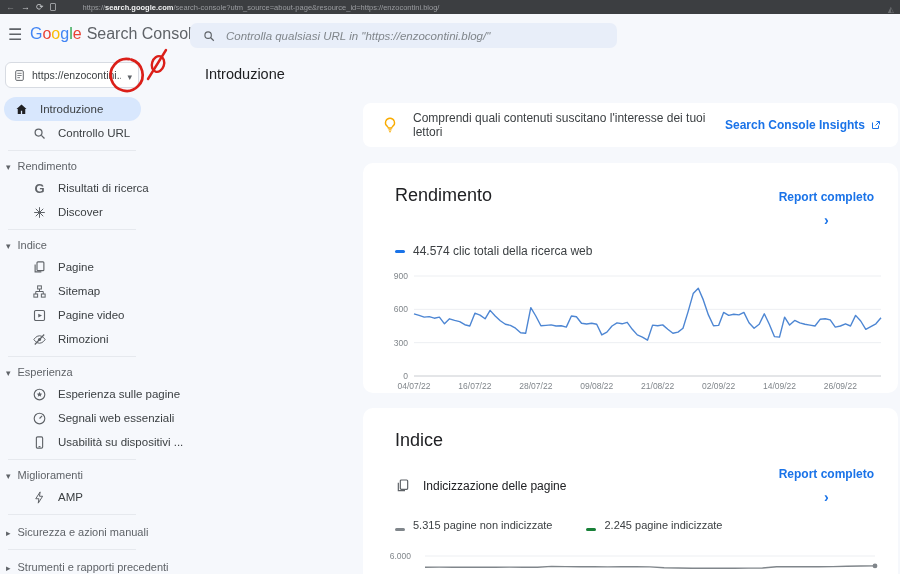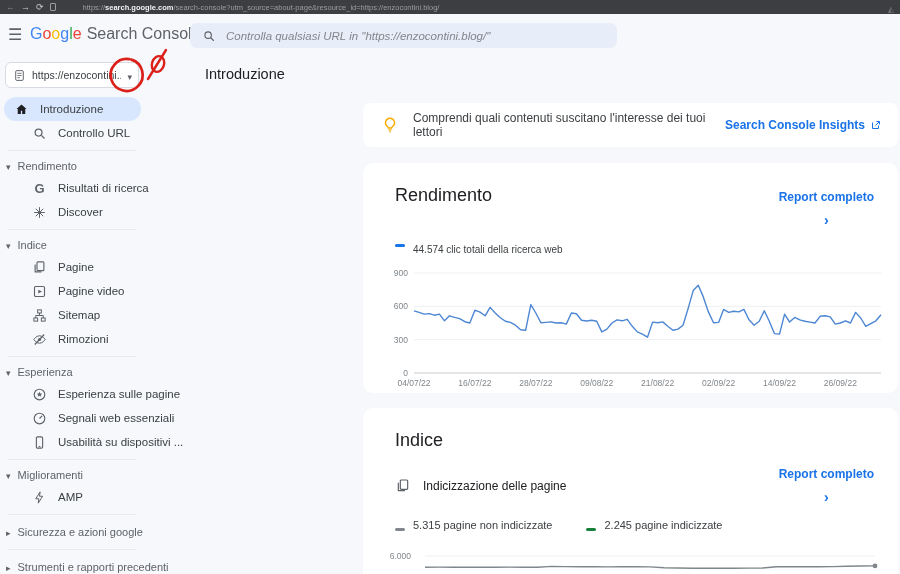--- a/index.html
+++ b/index.html
@@ -61,21 +61,21 @@
   .banner-link { font-size:12px; color:#1a73e8; font-weight:bold; display:flex; align-items:center;
                  gap:5px; cursor:pointer; white-space:nowrap; }
   .card-perf { left:363px; top:163px; width:535px; height:230px; }
   .card-index { left:363px; top:408px; width:535px; height:230px; }
   .card-pad { padding:22px 24px 0 32px; }
   .card-head { display:flex; align-items:baseline; justify-content:space-between; }
   .card-title { font-size:18px; color:#202124; }
   .report-link { font-size:12px; color:#1a73e8; font-weight:bold; cursor:pointer; display:flex;
                  align-items:center; gap:8px; white-space:nowrap;flex-direction:column; }
   .chev::before { content:"›"; font-size:14px; }
-  .legend-row { display:flex; gap:8px; margin-top:16px; font-size:10px; color:#3c4043; }
+  .legend-row { display:flex; align-items:center; gap:8px; margin-top:16px; font-size:12px; color:#3c4043; }
   .legend-group { display:flex; gap:34px; margin-top:14px; }
   .legend-entry { display:flex; align-items:flex-end; gap:8px; font-size:11px; color:#3c4043; }
   .dash { width:10px; height:3px; border-radius:2px; flex:none; }
   .dash.blue { background:#1a73e8; }
   .dash.gray { background:#80868b; }
   .dash.green { background:#188038; }
   .idx-row { display:flex; align-items:center; margin-top:16px; gap:12px; }
   .idx-row .rlabel { font-size:12px; color:#202124; flex:1; }
   .tick { font-size:8.5px; fill:#80868b; font-family:"Liberation Sans", sans-serif; }
   svg.chart { display:block; }
@@ -158,36 +158,36 @@
     </div>
     <div class="nav-item">
       <svg class="nico" viewBox="0 0 24 24">
           <rect x="8" y="3" width="11" height="14" rx="1.5" fill="none" stroke="currentColor" stroke-width="1.8"></rect>
           <path d="M5 7v12h10" fill="none" stroke="currentColor" stroke-width="1.8"></path>
         </svg>
       <span>Pagine</span>
     </div>
     <div class="nav-item">
       <svg class="nico" viewBox="0 0 24 24">
-          <rect x="4" y="4" width="16" height="16" rx="2" fill="none" stroke="currentColor" stroke-width="1.8"></rect>
-          <path d="M10 9l6 3-6 3z" fill="currentColor"></path>
-        </svg>
-      <span>Pagine video</span>
-    </div>
-    <div class="nav-item">
-      <svg class="nico" viewBox="0 0 24 24">
           <rect x="9" y="3" width="6" height="5" fill="none" stroke="currentColor" stroke-width="1.6"></rect>
           <rect x="3" y="16" width="6" height="5" fill="none" stroke="currentColor" stroke-width="1.6"></rect>
           <rect x="15" y="16" width="6" height="5" fill="none" stroke="currentColor" stroke-width="1.6"></rect>
           <path d="M12 8v4M6 16v-4h12v4" fill="none" stroke="currentColor" stroke-width="1.6"></path>
         </svg>
       <span>Sitemap</span>
     </div>
     <div class="nav-item">
       <svg class="nico" viewBox="0 0 24 24">
+          <rect x="4" y="4" width="16" height="16" rx="2" fill="none" stroke="currentColor" stroke-width="1.8"></rect>
+          <path d="M10 9l6 3-6 3z" fill="currentColor"></path>
+        </svg>
+      <span>Pagine video</span>
+    </div>
+    <div class="nav-item">
+      <svg class="nico" viewBox="0 0 24 24">
           <path d="M3 12s3.5-6 9-6 9 6 9 6-3.5 6-9 6-9-6-9-6z" fill="none" stroke="currentColor" stroke-width="1.6"></path>
           <circle cx="12" cy="12" r="2.5" fill="currentColor"></circle>
           <path d="M4.5 20L19.5 4" stroke="currentColor" stroke-width="1.8"></path>
         </svg>
       <span>Rimozioni</span>
     </div>
     <div class="nav-sep"></div>
     <div class="nav-head">
       <span class="car-down"></span>
       <span>Esperienza</span>
@@ -220,21 +220,21 @@
     </div>
     <div class="nav-item">
       <svg class="nico" viewBox="0 0 24 24">
           <path d="M13 3L6 14h5l-1 7 7-11h-5z" fill="none" stroke="currentColor" stroke-width="1.6" stroke-linejoin="round"></path>
         </svg>
       <span>AMP</span>
     </div>
     <div class="nav-sep"></div>
     <div class="nav-head tall">
       <span class="car-right"></span>
-      <span>Sicurezza e azioni google</span>
+      <span>Sicurezza e azioni manuali</span>
     </div>
     <div class="nav-sep"></div>
     <div class="nav-head tall">
       <span class="car-right"></span>
       <span>Strumenti e rapporti precedenti</span>
     </div>
   </nav>
 
   <div class="page-title">Introduzione</div>
 

